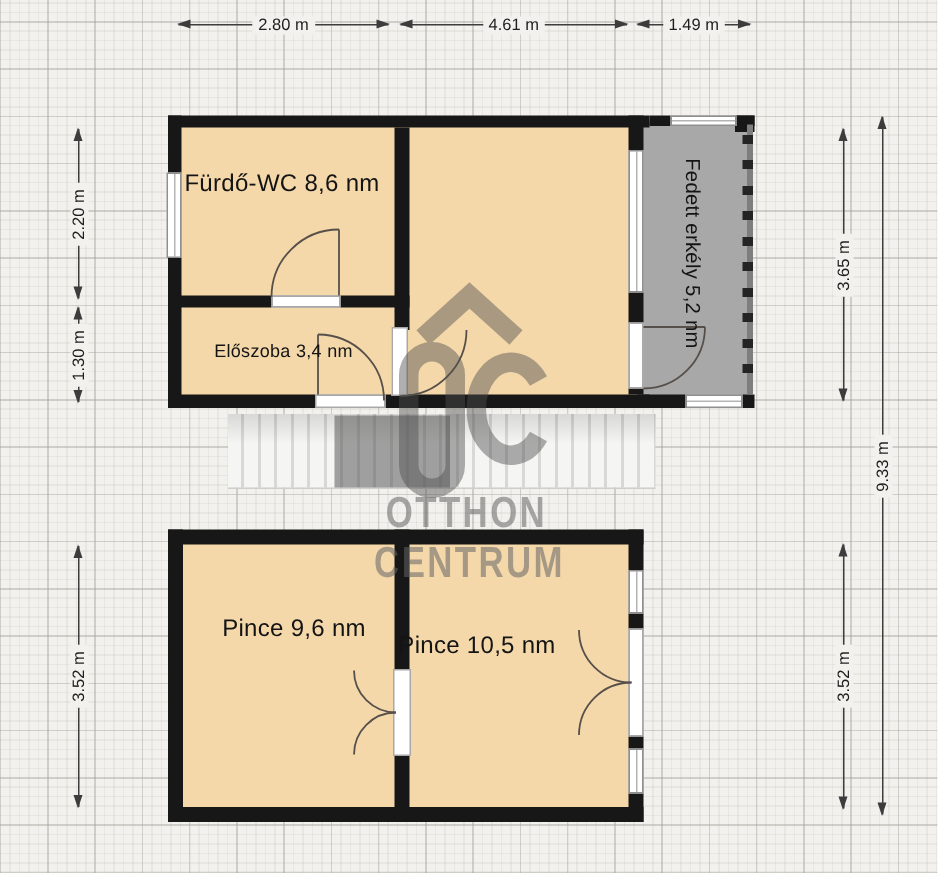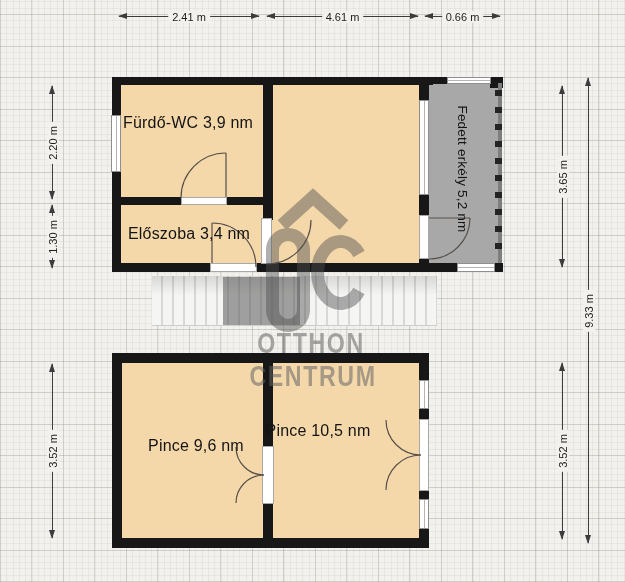--- a/index.html
+++ b/index.html
@@ -25,21 +25,21 @@
   .stairs{left:152px;top:276px;width:285px;height:49px;
     background-image:linear-gradient(180deg, rgba(0,0,0,0.12), rgba(0,0,0,0) 40%),
       repeating-linear-gradient(90deg, #f5f5f4 0 9px, #d8d8d6 9px 11px);
     border-bottom:1px solid #cfcecb;}
   
   .rail-edge{left:498px;top:83px;width:4px;height:180px;background:#7e7e7e;}
   .rail-ticks{left:495px;top:90px;width:7px;height:162px;
     background-image:repeating-linear-gradient(180deg, #242424 0 6px, transparent 6px 17px);}
   
   .rlbl{position:absolute;transform:translate(-50%,-50%);color:#141414;font-size:16px;white-space:nowrap;letter-spacing:0.2px;}
-  .rlbl.small{font-size:16px;}
+  .rlbl.small{font-size:12px;}
   .rlbl.rot{transform:translate(-50%,-50%) rotate(90deg);font-size:13.5px;}
   
   .dim{position:absolute;}
   .dim-h{height:0;border-top:1px solid #3c3c3c;}
   .dim-v{width:0;border-left:1px solid #3c3c3c;}
   .ah{position:absolute;width:0;height:0;}
   .dim-h .al{left:-1px;top:-4px;border-top:3.5px solid transparent;border-bottom:3.5px solid transparent;border-right:9px solid #3c3c3c;}
   .dim-h .ar{right:-1px;top:-4px;border-top:3.5px solid transparent;border-bottom:3.5px solid transparent;border-left:9px solid #3c3c3c;}
   .dim-v .at{top:-1px;left:-4px;border-left:3.5px solid transparent;border-right:3.5px solid transparent;border-bottom:9px solid #3c3c3c;}
   .dim-v .ab{bottom:-1px;left:-4px;border-left:3.5px solid transparent;border-right:3.5px solid transparent;border-top:9px solid #3c3c3c;}
@@ -53,31 +53,31 @@
     font-weight:bold;font-size:29px;letter-spacing:2px;color:rgba(100,100,100,0.55);white-space:nowrap;}
 </style>
 </head>
 <body>
 
 <div class="canvas">
 
   <div class="dim dim-h" style="left:119px;top:16px;width:140px">
     <span class="ah al"></span>
     <span class="ah ar"></span>
-    <span class="dlbl">2.41 m</span>
+    <span class="dlbl">2.80 m</span>
   </div>
   <div class="dim dim-h" style="left:267px;top:16px;width:151px">
     <span class="ah al"></span>
     <span class="ah ar"></span>
     <span class="dlbl">4.61 m</span>
   </div>
   <div class="dim dim-h" style="left:425px;top:16px;width:75px">
     <span class="ah al"></span>
     <span class="ah ar"></span>
-    <span class="dlbl">0.66 m</span>
+    <span class="dlbl">1.49 m</span>
   </div>
 
   <div class="dim dim-v" style="left:52px;top:86px;height:113px">
     <span class="ah at"></span>
     <span class="ah ab"></span>
     <span class="dlbl-v">2.20 m</span>
   </div>
   <div class="dim dim-v" style="left:52px;top:205px;height:63px">
     <span class="ah at"></span>
     <span class="ah ab"></span>
@@ -164,19 +164,19 @@
     <rect x="223" y="277" width="77" height="48" fill="#505050" opacity="0.52"></rect>
     <g opacity="0.45" stroke="#4f4f4f" fill="none" stroke-width="13">
       <polyline points="282,225 313,197 344,225"></polyline>
       <rect x="272.5" y="234.5" width="31" height="91" rx="15.5"></rect>
       <path d="M359,254 A23,31 0 1 0 359,291"></path>
     </g>
   </svg>
   <div class="wm-text" style="left:311px;top:343px">OTTHON</div>
   <div class="wm-text" style="left:313px;top:376px">CENTRUM</div>
 
-  <div class="rlbl" style="left:188px;top:123px">Fürdő-WC 3,9 nm</div>
+  <div class="rlbl" style="left:188px;top:123px">Fürdő-WC 8,6 nm</div>
   <div class="rlbl small" style="left:189px;top:234px">Előszoba 3,4 nm</div>
   <div class="rlbl rot" style="left:462px;top:169px">Fedett erkély 5,2 nm</div>
-  <div class="rlbl" style="left:196px;top:446px">Pince 9,6 nm</div>
+  <div class="rlbl" style="left:196px;top:420px">Pince 9,6 nm</div>
   <div class="rlbl" style="left:318px;top:431px">Pince 10,5 nm</div>
 
 </div>
 
 </body></html>

